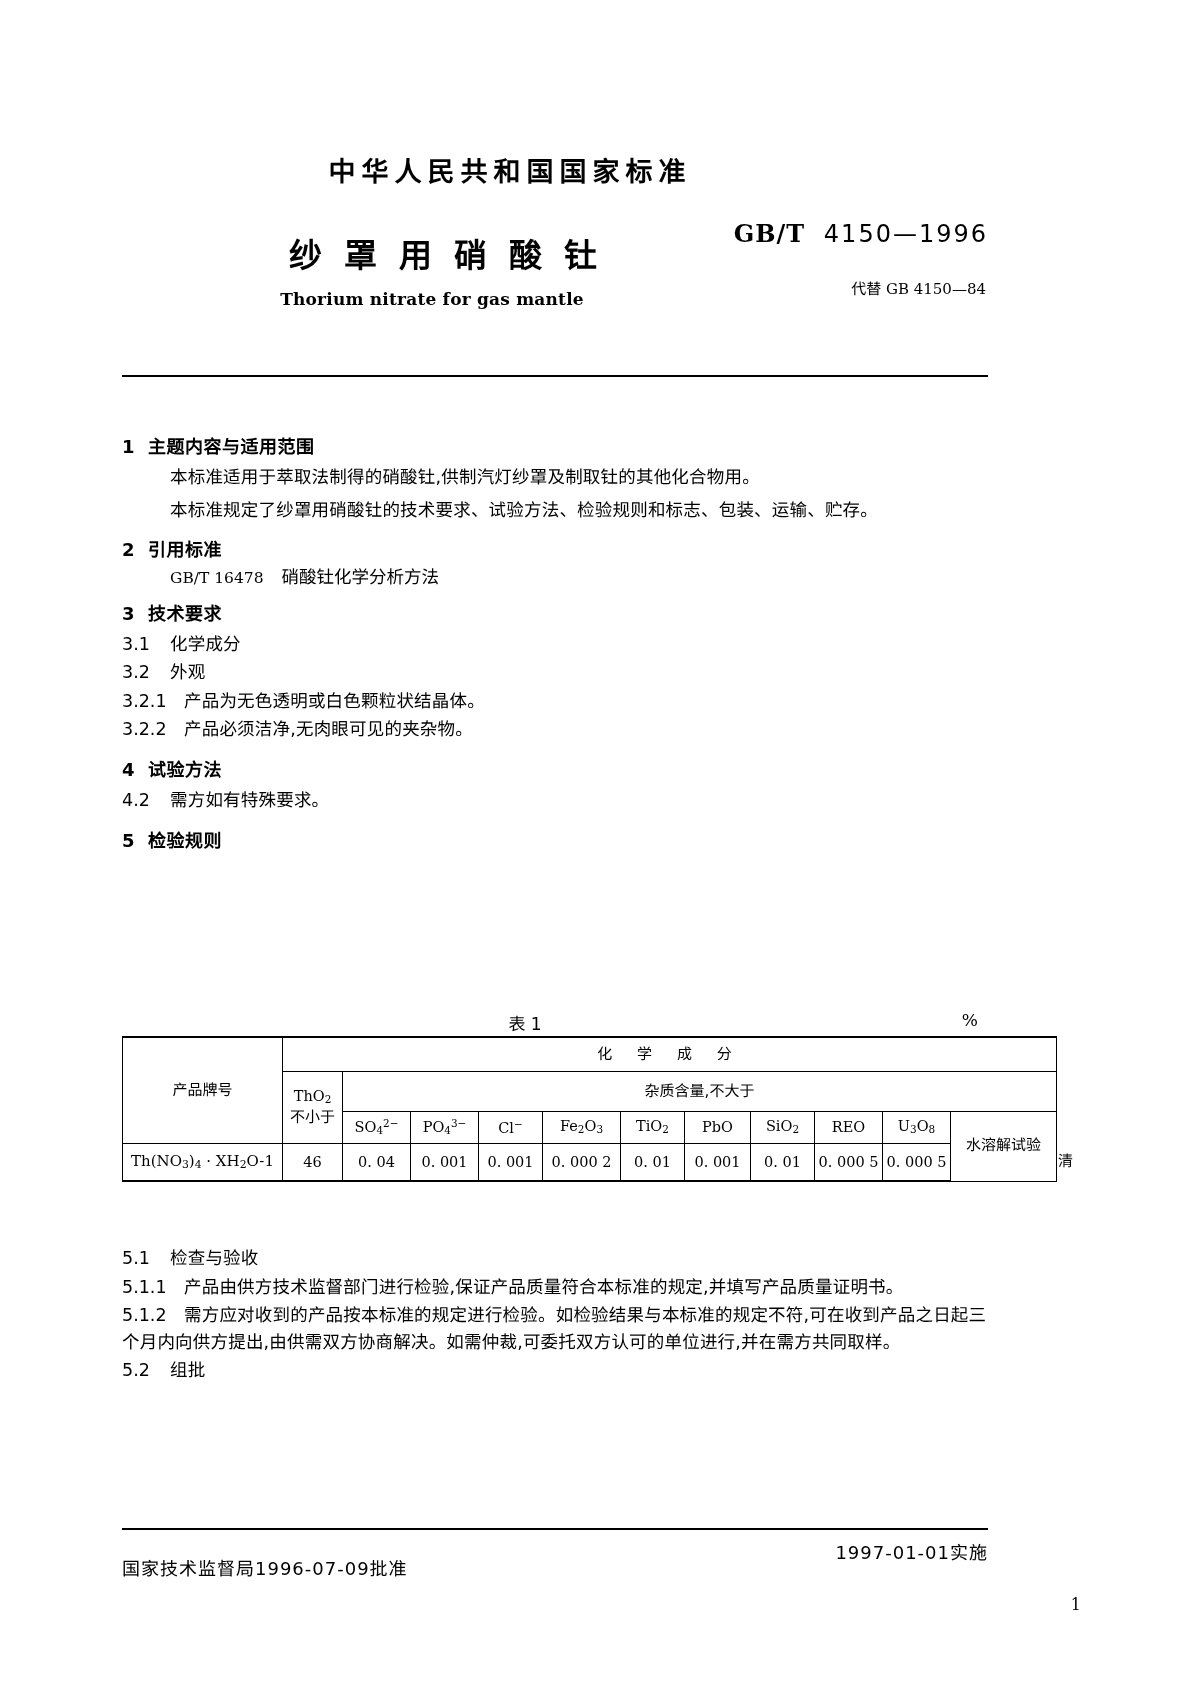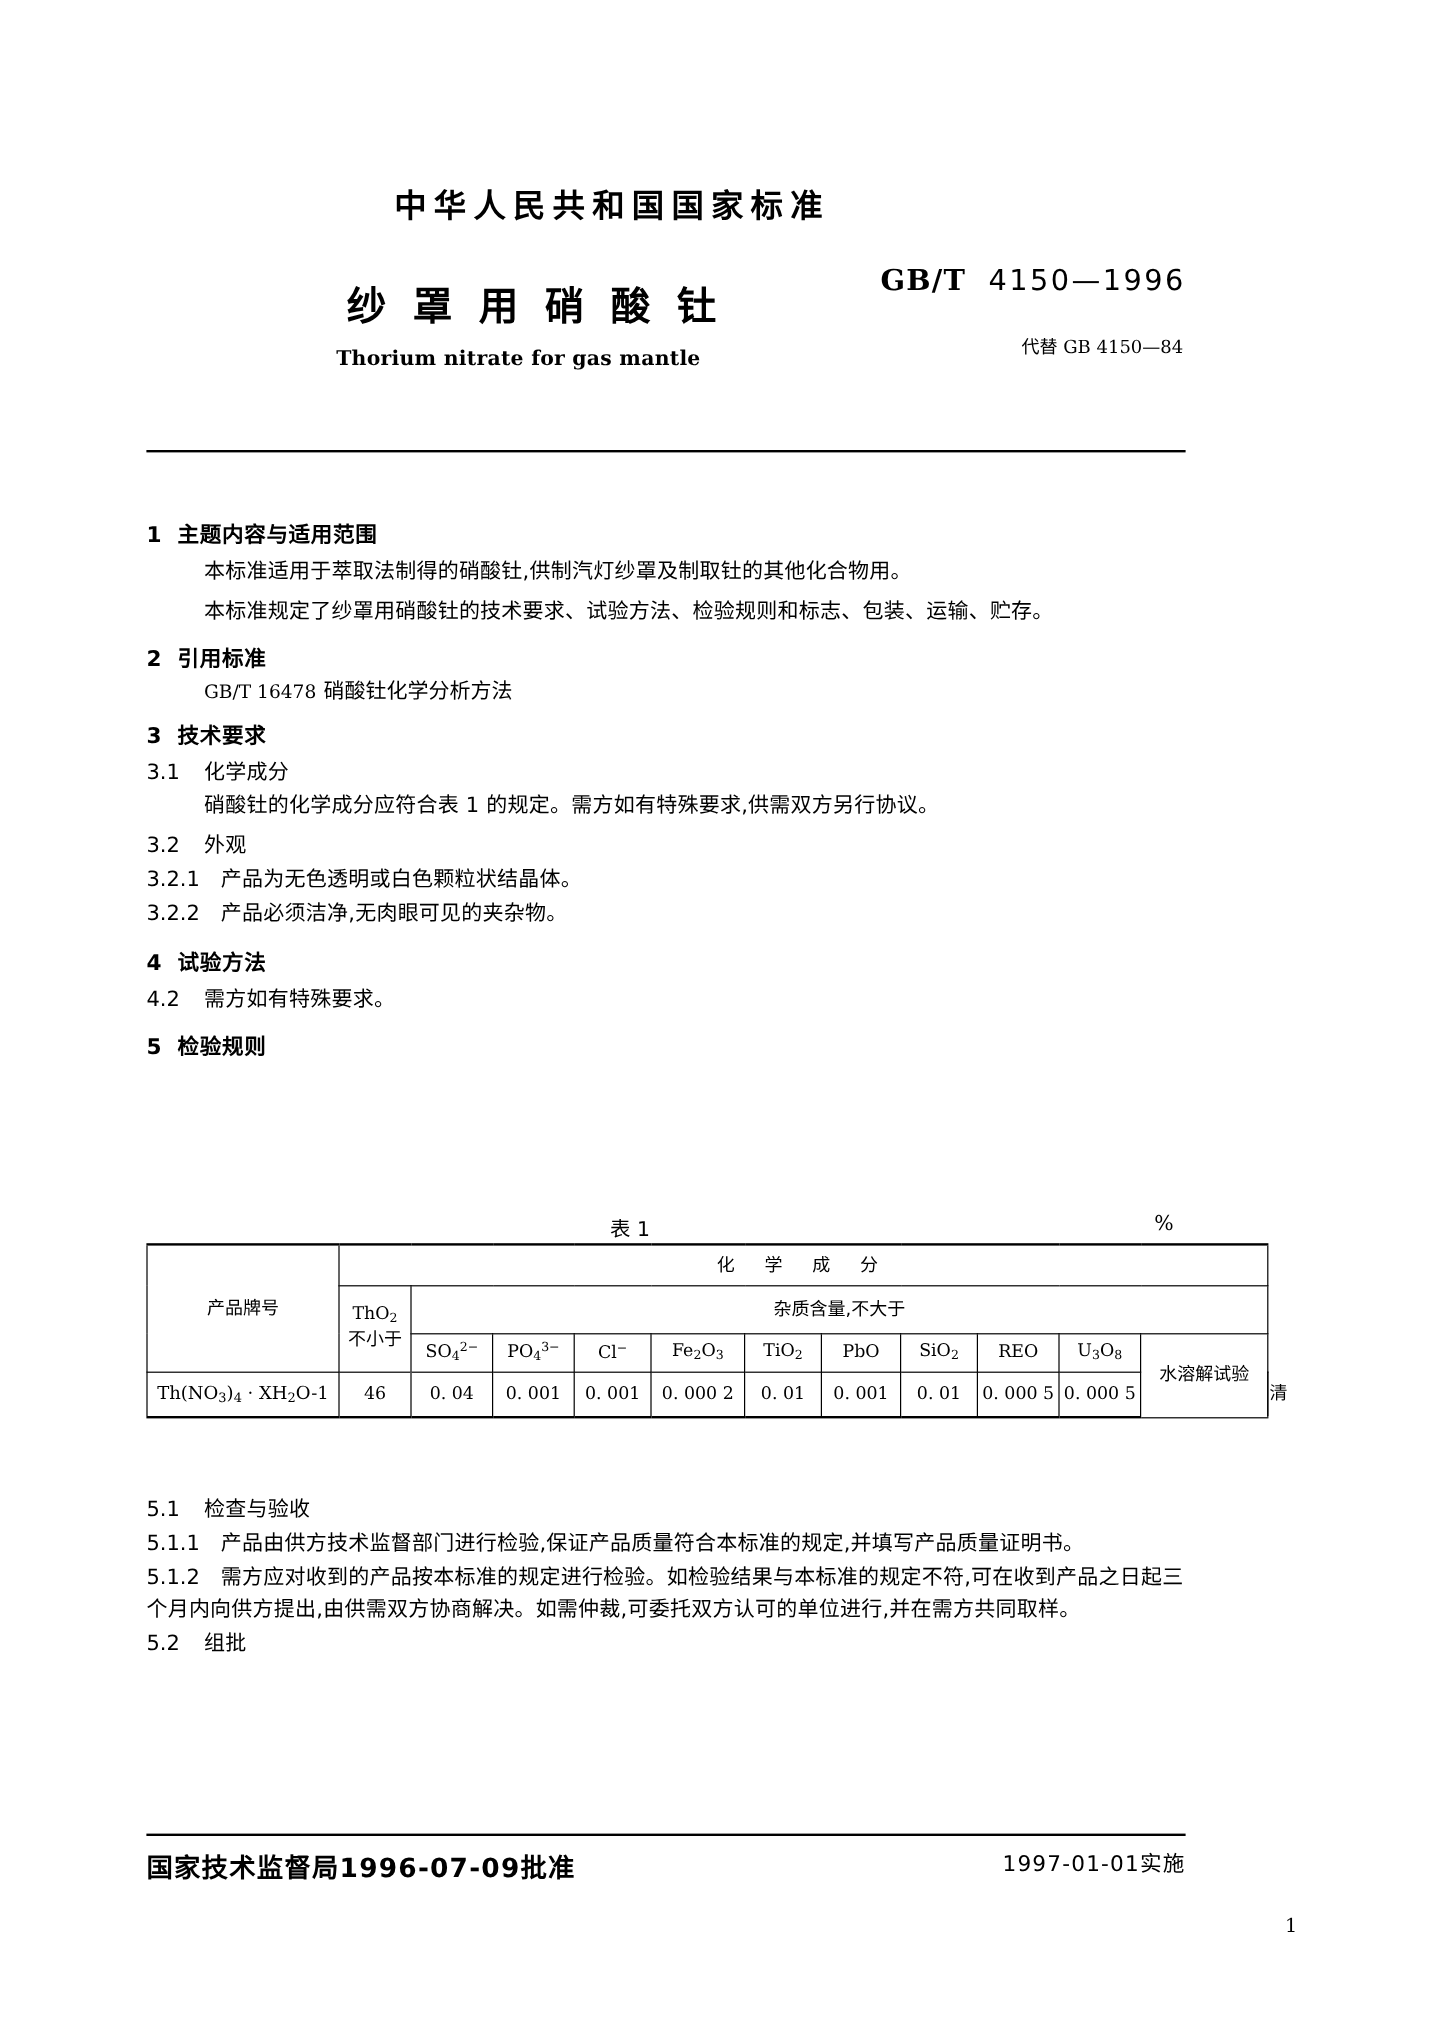--- a/index.html
+++ b/index.html
@@ -144,21 +144,21 @@
   }
   .sub .num.wide { min-width: 62px; }
   .ref-line {
     text-indent: 48px;
     font-size: 17.5px;
     margin: 10px 0 6px 0;
     font-family: "DejaVu Serif", "Liberation Serif", serif;
   }
   .ref-line .cn {
     font-family: "DejaVu Sans", "Liberation Sans", sans-serif;
-    margin-left: 6px;
+    margin-left: 18px;
   }
   .ref-line .sm { font-size: 15.5px; }
 
   
   .table-wrap {
     position: absolute;
     left: 122px;
     top: 1010px;
     width: 866px;
   }
@@ -228,23 +228,23 @@
   }
   .footer {
     position: absolute;
     left: 122px;
     top: 1538px;
     width: 866px;
     height: 30px;
   }
   .footer .left {
     position: absolute;
-    left: 0; top: 0;
-    font-size: 22px;
-    font-weight: bold;
+    left: 0; top: 16px;
+    font-size: 18px;
+    font-weight: normal;
     letter-spacing: 1px;
   }
   .footer .right {
     position: absolute;
     right: 0; top: 0;
     font-size: 18px;
     font-weight: normal;
     letter-spacing: 1px;
   }
   .pageno {
@@ -293,21 +293,20 @@
       <span class="sm">GB/T 16478</span><span class="cn">硝酸钍化学分析方法</span>
     </div>
 
     <div class="sec-head">
       <span class="n">3</span><span>技术要求</span>
     </div>
 
     <div class="sub">
       <span class="num">3.1</span><span>化学成分</span>
     </div>
-    <p class="para">硝酸钍的化学成分应符合表 1 的规定。需方如有特殊要求,供需双方另行协议。</p>
 
     <div class="sub">
       <span class="num">3.2</span><span>外观</span>
     </div>
     <div class="sub">
       <span class="num wide">3.2.1</span><span>产品为无色透明或白色颗粒状结晶体。</span>
     </div>
     <div class="sub">
       <span class="num wide">3.2.2</span><span>产品必须洁净,无肉眼可见的夹杂物。</span>
     </div>

